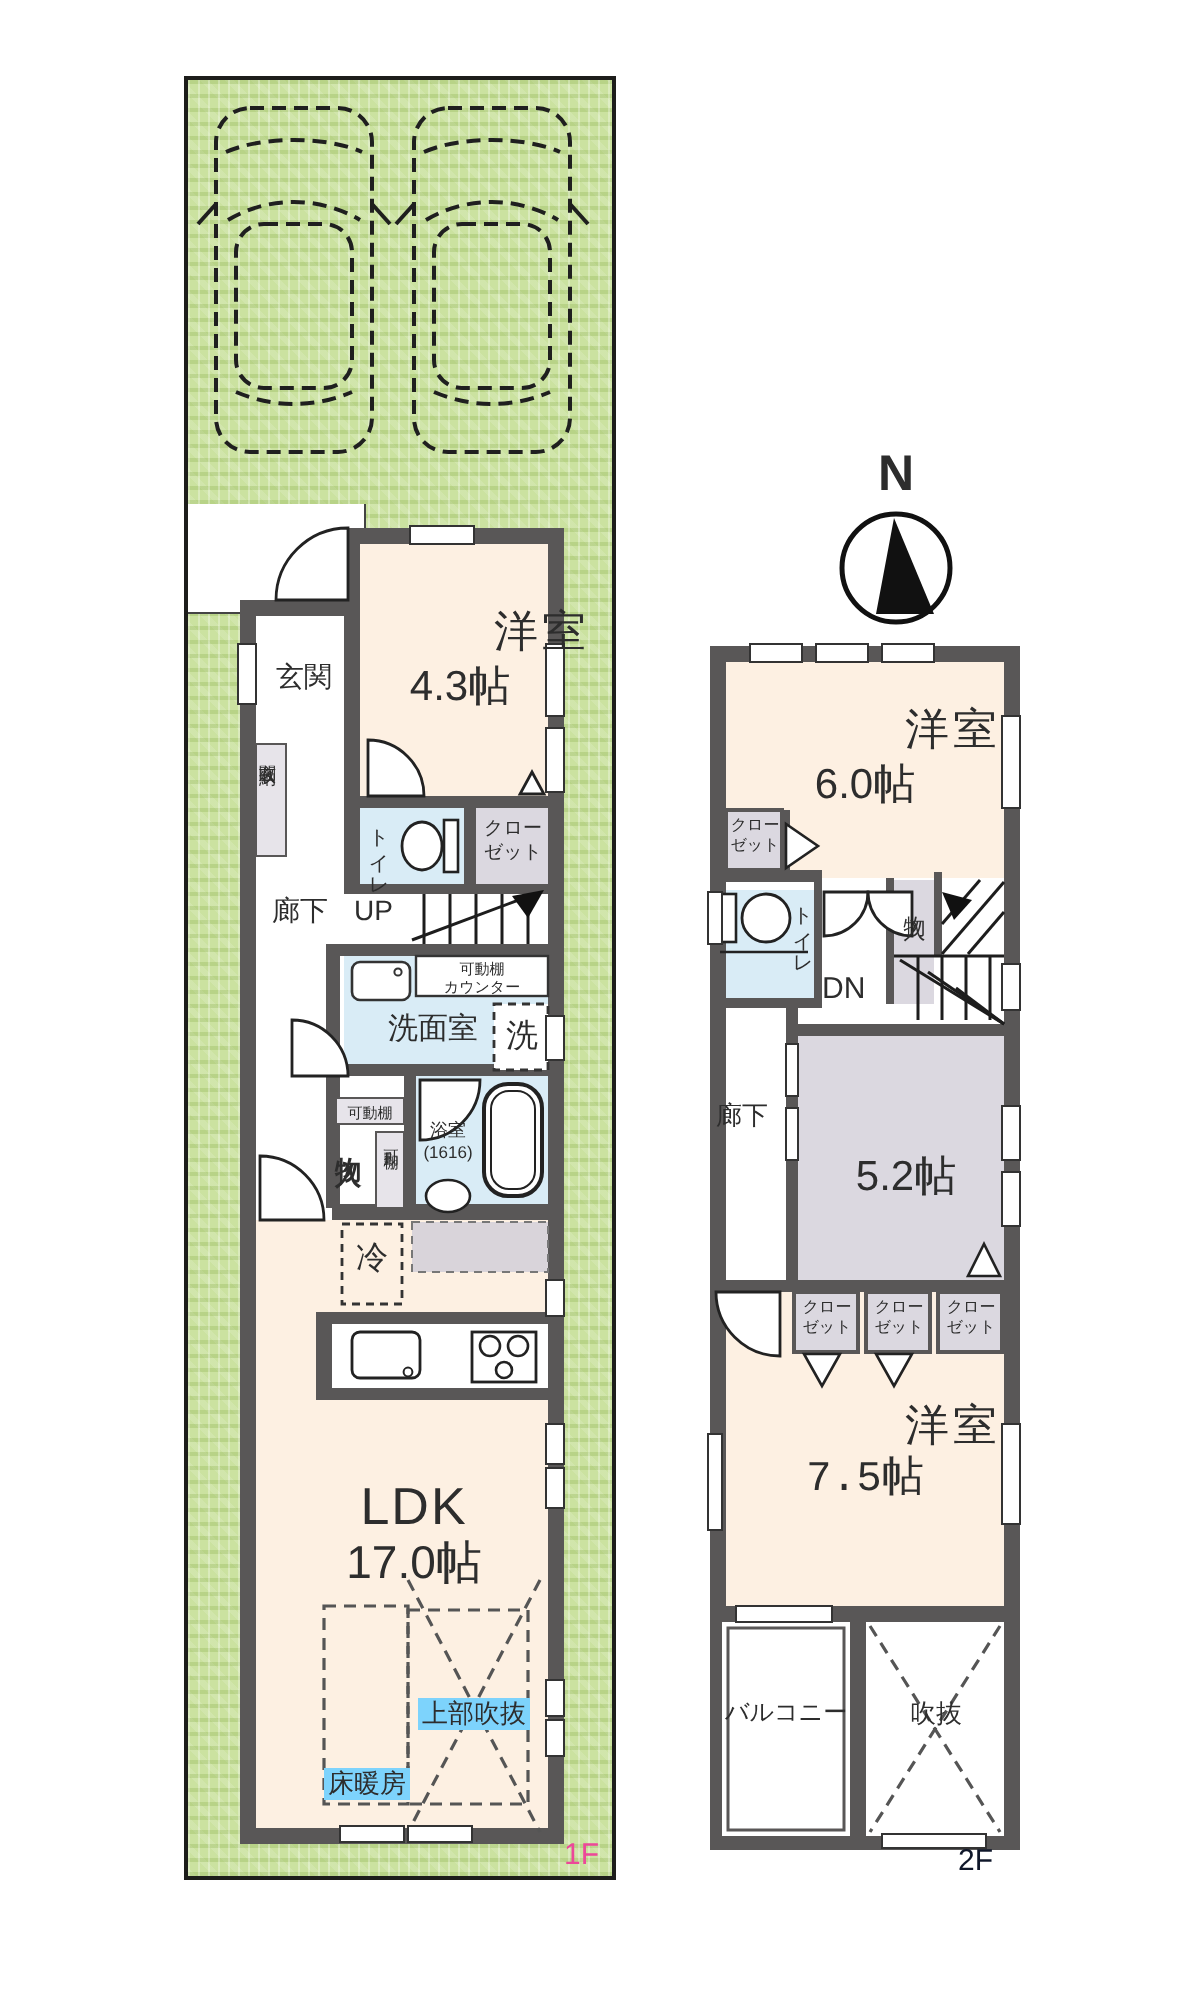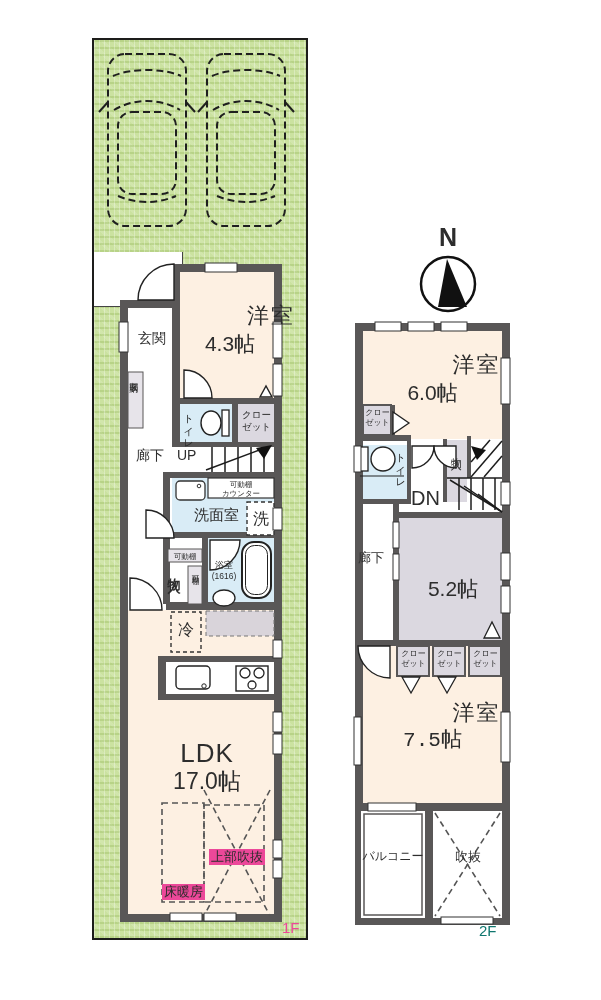--- a/index.html
+++ b/index.html
@@ -14,21 +14,21 @@
          repeating-linear-gradient(45deg, rgba(255,255,255,0.12) 0 3px, rgba(0,0,0,0) 3px 9px);
        border:2px solid #1d1d1b;box-sizing:border-box;}
   #porch-notch{position:absolute;left:94px;top:252px;width:89px;height:55px;background:#ffffff;
        border-right:1px solid #444;border-bottom:1px solid #444;box-sizing:border-box;}
   svg{position:absolute;left:0;top:0;}
   .lbl{position:absolute;color:#2d2d2d;text-align:center;line-height:1.2;white-space:nowrap;}
   .v{writing-mode:vertical-rl;text-orientation:upright;letter-spacing:1px;}
   .wrap{white-space:normal;word-break:break-all;line-height:1.25;}
   .big{font-size:22px;letter-spacing:2px;padding-left:44px;}
   .big2{font-size:21px;letter-spacing:0;}
-  .bgcream{background:#ec4899;padding:0 2px;}
+  .bgcream{background:#7dd3fc;padding:0 2px;}
 </style>
 </head>
 <body>
 
 <div id="canvas">
 
   <div id="lot"></div>
   <div id="porch-notch"></div>
 
   <svg width="601" height="1000" viewBox="0 0 601 1000">
@@ -278,25 +278,25 @@
   <div class="lbl" style="left:150px;top:768px;width:114px;font-size:23px;">17.0帖</div>
   <div class="lbl bgcream" style="left:209px;top:849px;font-size:13px;">上部吹抜</div>
   <div class="lbl bgcream" style="left:162px;top:884px;font-size:13px;">床暖房</div>
   <div class="lbl" style="left:282px;top:919px;font-size:15px;color:#ec4899;">1F</div>
 
   <div class="lbl big" style="left:363px;top:352px;width:139px;">洋室</div>
   <div class="lbl big2" style="left:363px;top:380px;width:139px;">6.0帖</div>
   <div class="lbl wrap" style="left:363px;top:408px;width:29px;font-size:8px;">クローゼット</div>
   <div class="lbl v" style="left:394px;top:446px;font-size:10px;">トイレ</div>
   <div class="lbl v" style="left:449px;top:449px;font-size:11px;">物入</div>
-  <div class="lbl" style="left:411px;top:486px;font-size:20px;">DN</div>
+  <div class="lbl" style="left:411px;top:486px;font-size:15px;">DN</div>
   <div class="lbl" style="left:358px;top:550px;font-size:13px;">廊下</div>
   <div class="lbl big2" style="left:399px;top:576px;width:108px;">5.2帖</div>
   <div class="lbl wrap" style="left:399px;top:649px;width:29px;font-size:8px;">クローゼット</div>
   <div class="lbl wrap" style="left:435px;top:649px;width:29px;font-size:8px;">クローゼット</div>
   <div class="lbl wrap" style="left:471px;top:649px;width:29px;font-size:8px;">クローゼット</div>
   <div class="lbl big" style="left:363px;top:700px;width:139px;">洋室</div>
   <div class="lbl big2" style="left:363px;top:728px;width:139px;font-family:Liberation Mono, monospace;">7.5帖</div>
   <div class="lbl" style="left:360px;top:849px;width:66px;font-size:12px;">バルコニー</div>
   <div class="lbl" style="left:437px;top:849px;width:62px;font-size:13px;">吹抜</div>
-  <div class="lbl" style="left:479px;top:922px;font-size:15px;color:#0f766e;">2F</div>
+  <div class="lbl" style="left:479px;top:922px;font-size:15px;color:#0f172a;">2F</div>
 
 </div>
 
 </body></html>

